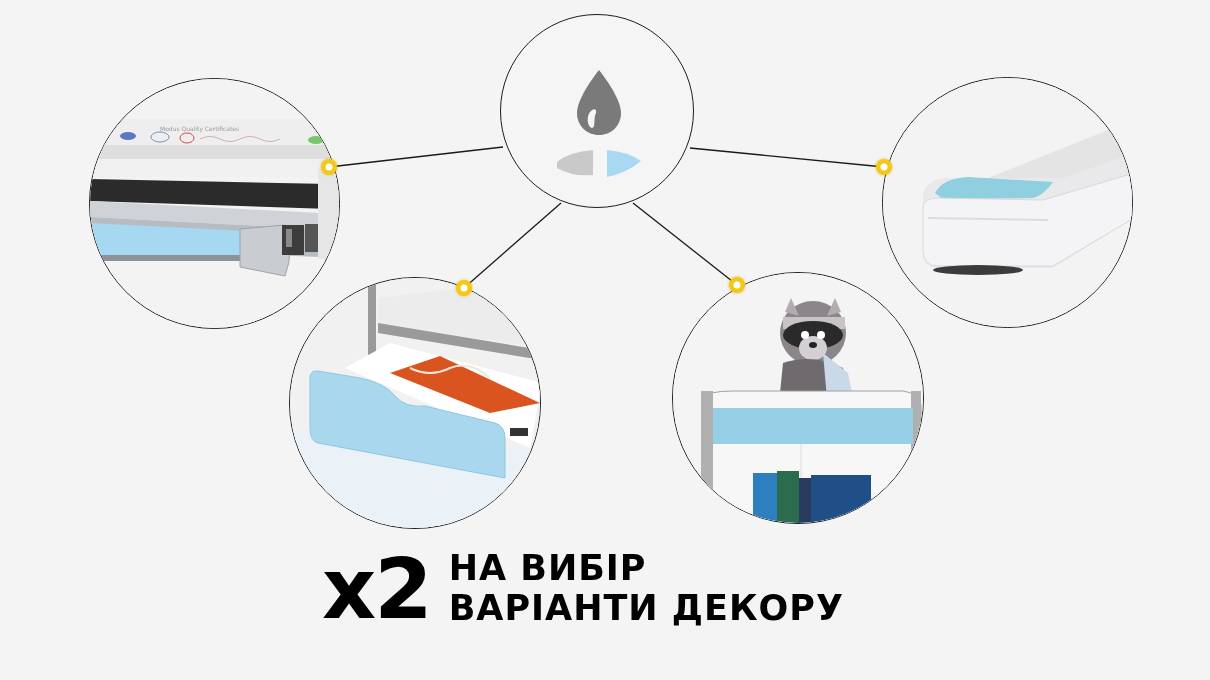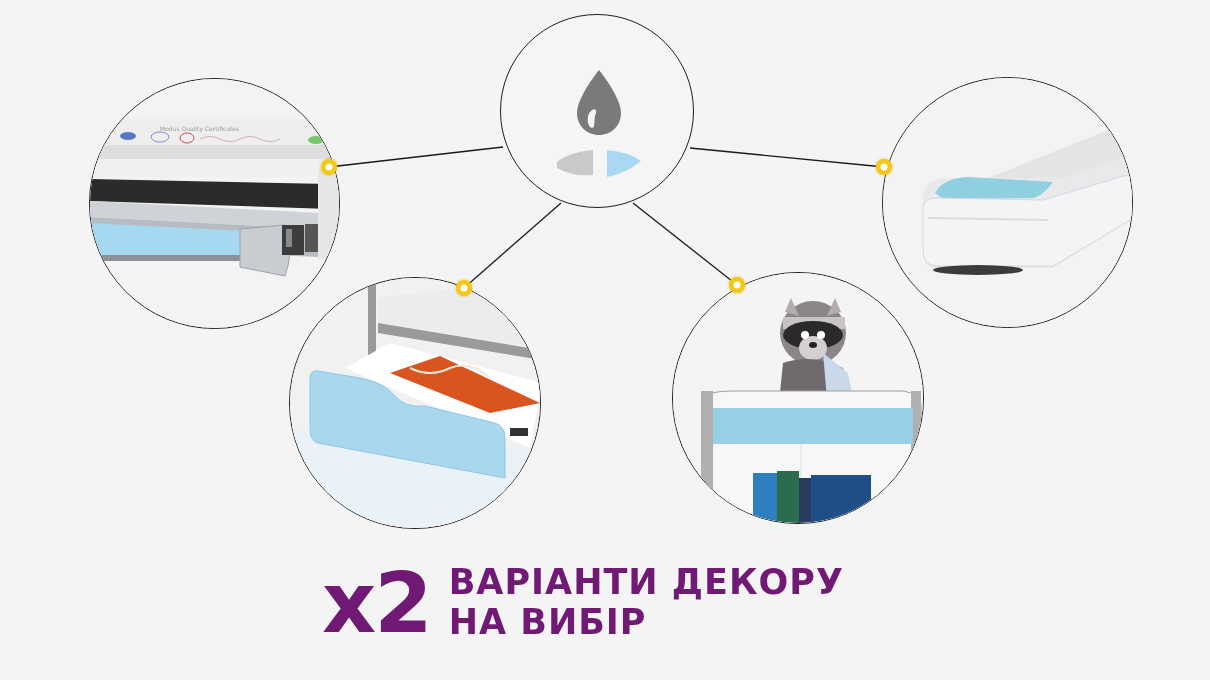--- a/index.html
+++ b/index.html
@@ -16,22 +16,22 @@
   .dot {
     position:absolute; width:16px; height:16px; border-radius:50%;
     background:#f2c917; box-shadow:0 0 3px rgba(220,170,0,0.7);
     transform:translate(-50%,-50%);
   }
   .dot::after {
     content:""; position:absolute; left:50%; top:50%; width:7px; height:7px;
     background:#fff; border-radius:50%; transform:translate(-50%,-50%);
   }
   .caption {
-    position:absolute; left:322px; top:559px; display:flex; align-items:center;
-    color:#701a75;
+    position:absolute; left:322px; top:545px; display:flex; align-items:center;
+    color:#000000;
   }
   .caption .mult {
     font-family:"DejaVu Sans", sans-serif; font-weight:bold; font-size:84px;
     line-height:84px; letter-spacing:-2px; margin-right:18px; margin-top:2px;
   }
   .caption .lines { display:flex; flex-direction:column; }
   .caption .line {
     font-family:"DejaVu Sans", sans-serif; font-weight:bold; font-size:35px;
     line-height:40px; letter-spacing:1px;
   }
@@ -149,17 +149,17 @@
   </div>
 
   <span class="dot" style="left:329px;top:167px;"></span>
   <span class="dot" style="left:464px;top:288px;"></span>
   <span class="dot" style="left:737px;top:285px;"></span>
   <span class="dot" style="left:884px;top:167px;"></span>
 
   <div class="caption">
     <span class="mult">x2</span>
     <div class="lines">
+      <span class="line">НА ВИБІР</span>
       <span class="line">ВАРІАНТИ ДЕКОРУ</span>
-      <span class="line">НА ВИБІР</span>
     </div>
   </div>
 </div>
 
 </body></html>

